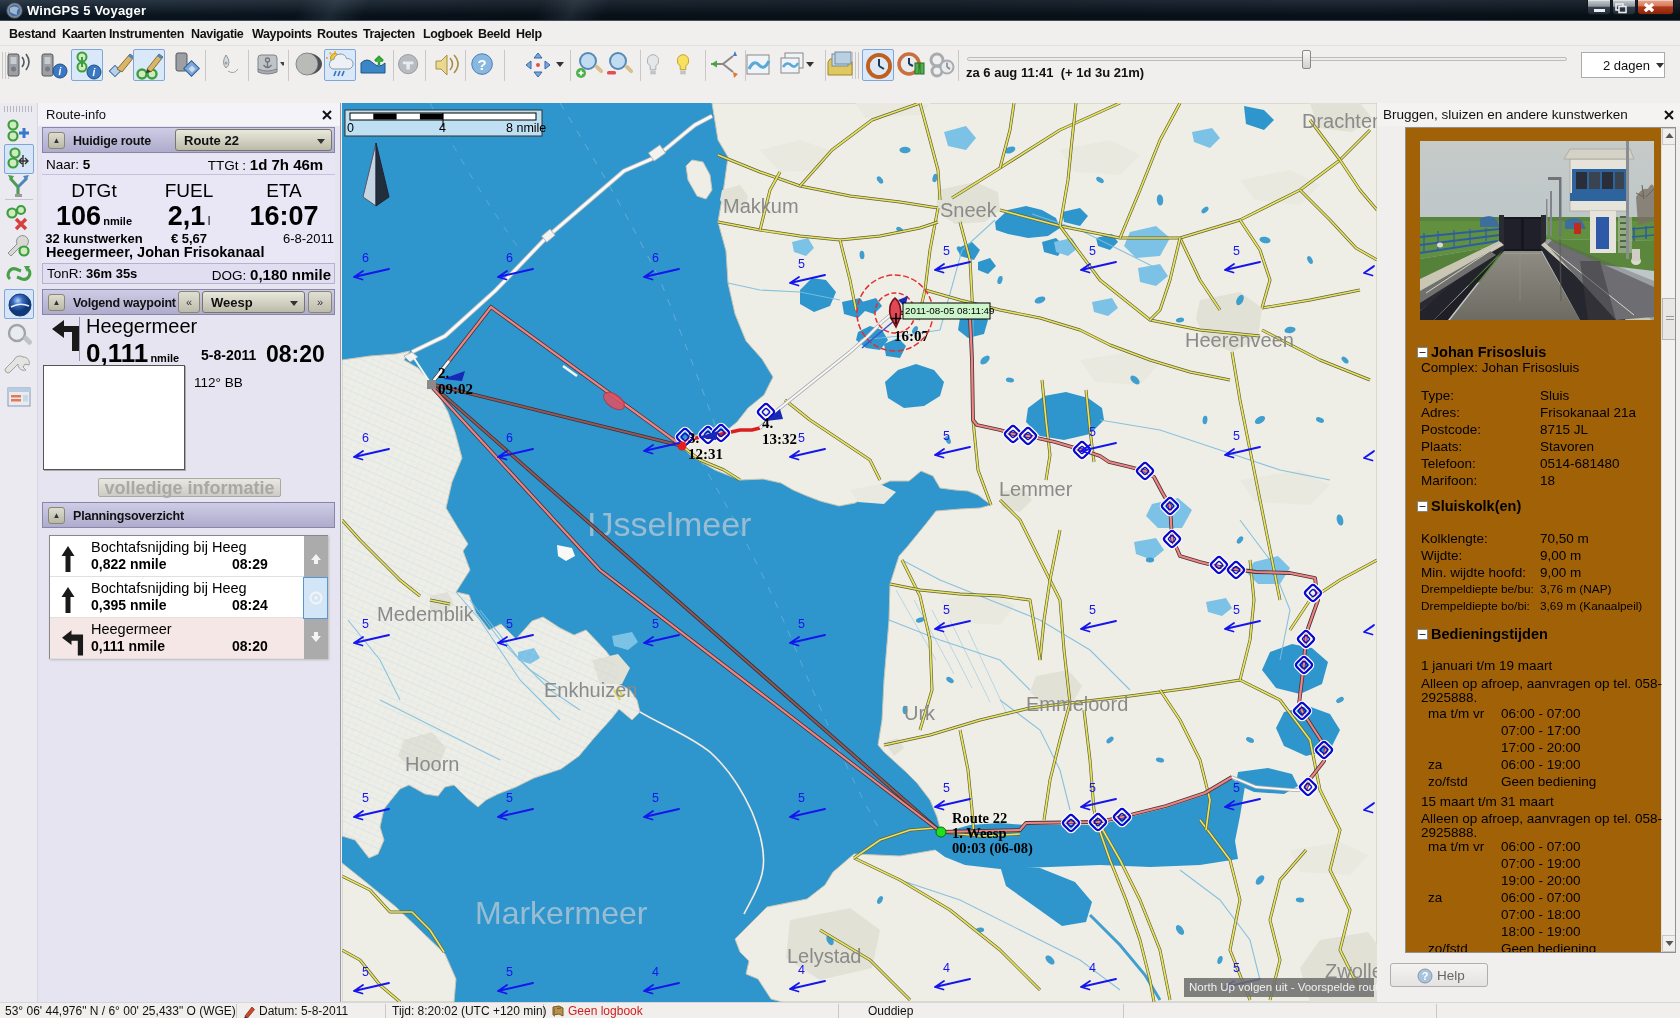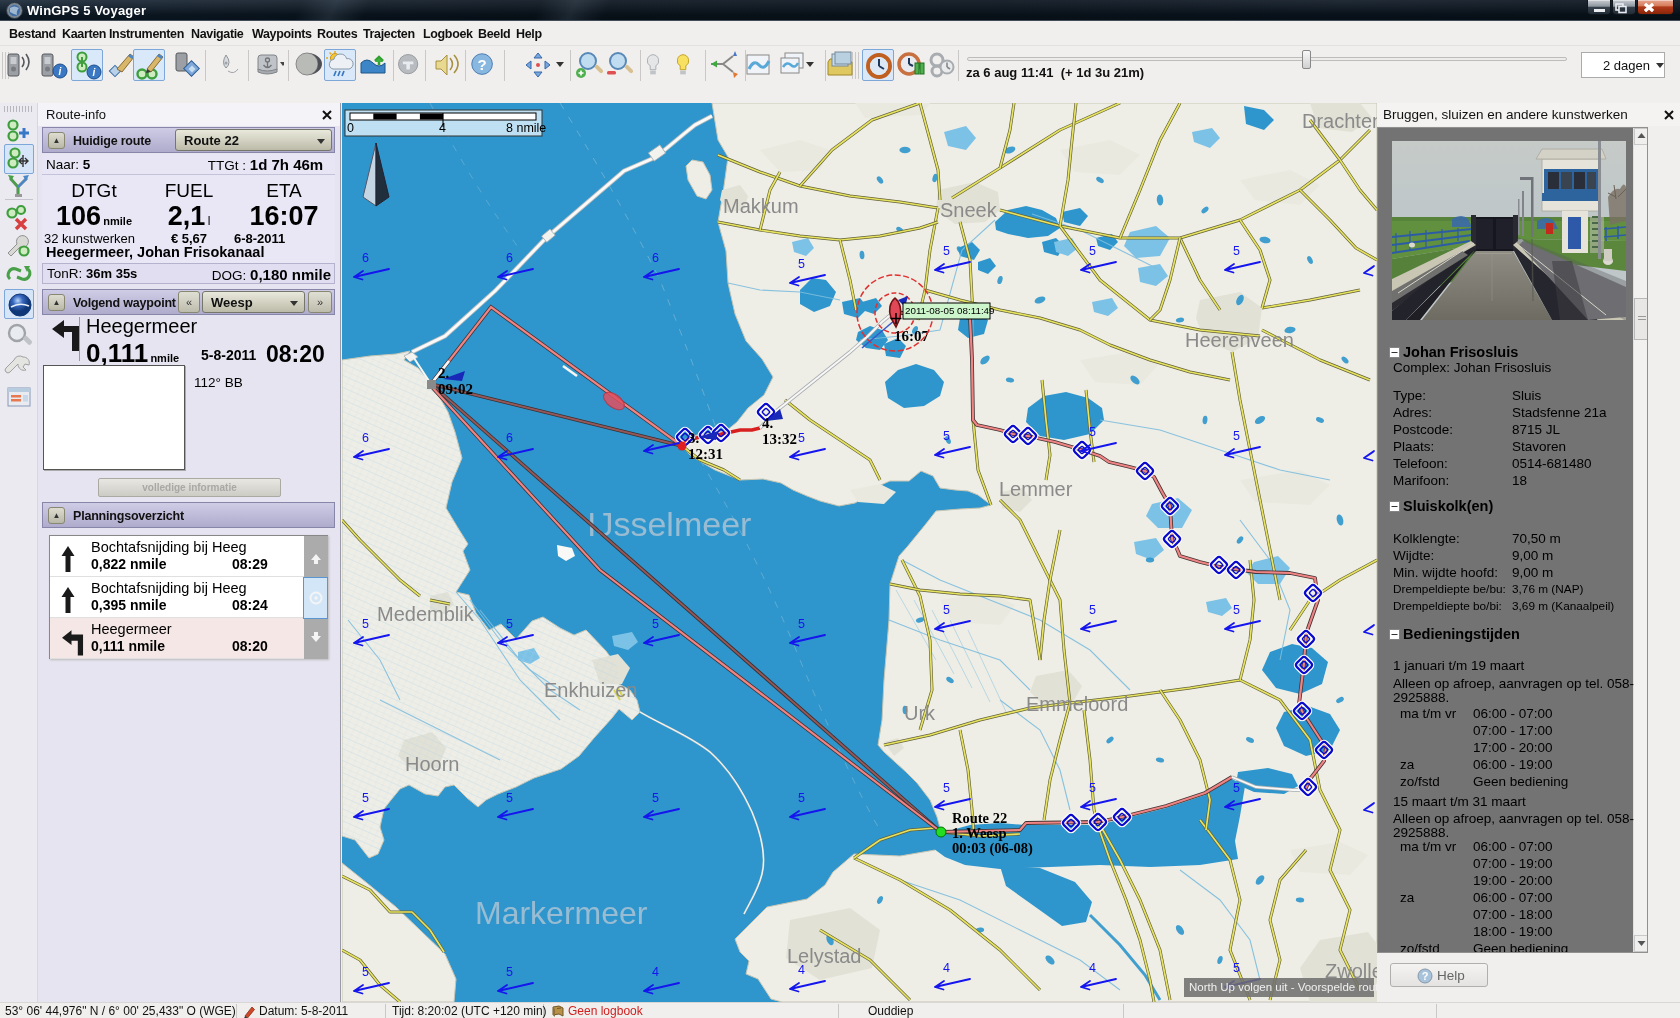--- a/index.html
+++ b/index.html
@@ -319,23 +319,23 @@
       <div class="abs" style="left:4px;top:51px;width:293px;height:21px;background:#E8E6F4;border-bottom:1px solid #C4C2D8"></div>
       <div class="abs" style="left:8px;top:54px;font-size:13.5px">Naar: <b>5</b></div>
       <div class="abs" style="left:160px;top:53px;width:135px;font-size:13.5px;text-align:center">TTGt : <b style="font-size:15px">1d 7h 46m</b></div>
       <div class="abs" style="left:4px;top:72px;width:293px;height:99px;background:#E9E7F5"></div>
       <div class="abs" style="left:6px;top:77px;width:100px;text-align:center;font-size:19px">DTGt</div>
       <div class="abs" style="left:106px;top:77px;width:90px;text-align:center;font-size:19px">FUEL</div>
       <div class="abs" style="left:196px;top:77px;width:100px;text-align:center;font-size:19px">ETA</div>
       <div class="abs" style="left:6px;top:98px;width:100px;text-align:center;font-size:27px;font-weight:bold">106<span style="font-size:11px;font-weight:bold"> nmile</span></div>
       <div class="abs" style="left:106px;top:98px;width:90px;text-align:center;font-size:27px;font-weight:bold">2,1<span style="font-size:12px;font-weight:normal"> l</span></div>
       <div class="abs" style="left:196px;top:98px;width:100px;text-align:center;font-size:27px;font-weight:bold">16:07</div>
-      <div class="abs" style="left:6px;top:128px;width:100px;text-align:left;font-size:13px;font-weight:normal">32 kunstwerken</div>
+      <div class="abs" style="left:6px;top:128px;width:100px;text-align:center;font-size:13px;font-weight:bold">32 kunstwerken</div>
       <div class="abs" style="left:106px;top:128px;width:90px;text-align:center;font-size:13px;font-weight:bold">€ 5,67</div>
-      <div class="abs" style="left:196px;top:128px;width:100px;text-align:left;font-size:13px;font-weight:bold">6-8-2011</div>
+      <div class="abs" style="left:196px;top:128px;width:100px;text-align:right;font-size:13px;font-weight:normal">6-8-2011</div>
       <div class="abs" style="left:8px;top:141px;font-size:14.5px;font-weight:bold">Heegermeer, Johan Frisokanaal</div>
       <div class="lavrow" style="top:160px;height:21px"></div>
       <div class="abs" style="left:9px;top:163px;font-size:13.5px">TonR: <b style="font-size:13px">36m 35s</b></div>
       <div class="abs" style="left:150px;top:163px;width:143px;font-size:13.5px;text-align:right">DOG: <b style="font-size:15px">0,180 nmile</b></div>
       <div class="hdr" style="top:186px">
         <div class="cbtn">▲</div>
         <div class="htxt">Volgend waypoint</div>
       </div>
       <div class="abs" style="left:140px;top:188px;width:22px;height:22px;background:linear-gradient(180deg,#E0DFD4,#BDBCAC);border:1px solid #88876F;border-radius:3px;text-align:center;font-size:11px;line-height:21px;color:#333">«</div>
       <div class="combo" style="left:164px;top:188px;width:103px">
@@ -346,21 +346,21 @@
       <svg class="abs" style="left:12px;top:216px" width="32" height="34">
         <path d="M22 32 L22 13 L14 13 L14 19 L2 10 L14 1 L14 7 L29 7 L29 32 Z" fill="#1A1A1A"></path>
       </svg>
       <div class="abs" style="left:41px;top:214px;width:1px;height:44px;background:#9896B0"></div>
       <div class="abs" style="left:48px;top:212px;font-size:20px">Heegermeer</div>
       <div class="abs" style="left:48px;top:235px;font-size:26px;font-weight:bold">0,111<span style="font-size:11px"> nmile</span></div>
       <div class="abs" style="left:163px;top:244px;font-size:14px;font-weight:bold">5-8-2011</div>
       <div class="abs" style="left:228px;top:238px;font-size:23px;font-weight:bold">08:20</div>
       <div class="abs" style="left:5px;top:262px;width:142px;height:105px;background:#FFF;border:1px solid #555;box-shadow:1px 1px 0 #AAA"></div>
       <div class="abs" style="left:156px;top:272px;font-size:13.5px">112° BB</div>
-      <div class="abs" style="left:60px;top:375px;width:183px;height:19px;background:linear-gradient(180deg,#E8E7E2,#CCCBC4);border:1px solid #AAA9A2;border-radius:2px;text-align:center;font-size:10px;font-weight:bold;color:#AAA8A4;line-height:18px">volledige informatie</div>
+      <div class="abs" style="left:60px;top:375px;width:183px;height:19px;background:linear-gradient(180deg,#E8E7E2,#CCCBC4);border:1px solid #AAA9A2;border-radius:2px;text-align:center;font-size:18px;font-weight:bold;color:#AAA8A4;line-height:18px">volledige informatie</div>
       <div class="hdr" style="top:399px">
         <div class="cbtn">▲</div>
         <div class="htxt">Planningsoverzicht</div>
       </div>
       <div class="abs" style="left:11px;top:432px;width:279px;height:124px;background:#FFF;border:1px solid #888;box-shadow:1px 1px 2px #BBB">
         <div class="abs" style="left:0;top:0px;width:254px;height:41px;background:#FFFFFF;border-bottom:1px solid #E0E0E0">
           <svg class="abs" style="left:11px;top:6px" width="24" height="32">
             <path d="M4.5 30 L4.5 14 L0.5 14 L7 4 L13.5 14 L9.5 14 L9.5 30 Z" fill="#1A1A1A"></path>
           </svg>
           <div class="abs" style="left:41px;top:3px;font-size:14.5px">Bochtafsnijding bij Heeg</div>
@@ -905,21 +905,21 @@
         <path d="M376 143 L376 206 L389 197 Z" fill="#212F3D" stroke="#223"></path>
         <rect x="1184" y="978" width="190" height="19" fill="#707070" opacity="0.88"></rect>
         <text x="1189" y="991" font-size="11.5" fill="#F0F0F0">North Up volgen uit - Voorspelde routepositie</text>
       </svg></div>
 <div id="rightpanel">
       <div class="abs" style="left:0;top:0;width:303px;height:23px;background:#F4F3F1"></div>
       <div class="abs" style="left:6px;top:4px;font-size:13.5px;color:#111">Bruggen, sluizen en andere kunstwerken</div>
       <svg class="abs" style="left:286px;top:6px" width="12" height="12">
         <path d="M2 2 L10 10 M10 2 L2 10" stroke="#111" stroke-width="2"></path>
       </svg>
-      <div class="abs" style="left:0;top:24px;width:271px;height:826px;background:#737373;border:1px solid #909090;overflow:hidden">
+      <div class="abs" style="left:28px;top:24px;width:271px;height:826px;background:#a16207;border:1px solid #909090;overflow:hidden">
         <svg class="abs" style="left:14px;top:13px" width="234" height="179" viewBox="0 0 234 179">
 <defs>
             <linearGradient id="sky" x1="0" y1="0" x2="0" y2="1">
               <stop offset="0" stop-color="#C6CBC8"></stop>
               <stop offset="0.55" stop-color="#BCC5C9"></stop>
               <stop offset="1" stop-color="#C2C9C9"></stop>
             </linearGradient>
 <linearGradient id="wat" x1="0" y1="0" x2="0" y2="1">
               <stop offset="0" stop-color="#8F8D83"></stop>
               <stop offset="1" stop-color="#6E6C62"></stop>
@@ -995,21 +995,21 @@
         </div>
         <svg class="abs" style="left:11px;top:219px" width="11" height="11">
           <rect x="0.5" y="0.5" width="10" height="10" fill="#FFF" stroke="#848484"></rect>
           <line x1="2.5" y1="5.5" x2="8.5" y2="5.5" stroke="#333"></line>
         </svg>
         <div class="abs" style="left:25px;top:216px;font-size:14.5px;font-weight:bold">Johan Frisosluis</div>
         <div class="abs" style="left:15px;top:232px;font-size:13.5px">Complex: Johan Frisosluis</div>
         <div class="abs" style="left:15px;top:260px;font-size:13.5px">Type:</div>
         <div class="abs" style="left:134px;top:260px;font-size:13.5px">Sluis</div>
         <div class="abs" style="left:15px;top:277px;font-size:13.5px">Adres:</div>
-        <div class="abs" style="left:134px;top:277px;font-size:13.5px">Stadsfenne 21a</div>
+        <div class="abs" style="left:134px;top:277px;font-size:13.5px">Frisokanaal 21a</div>
         <div class="abs" style="left:15px;top:294px;font-size:13.5px">Postcode:</div>
         <div class="abs" style="left:134px;top:294px;font-size:13.5px">8715 JL</div>
         <div class="abs" style="left:15px;top:311px;font-size:13.5px">Plaats:</div>
         <div class="abs" style="left:134px;top:311px;font-size:13.5px">Stavoren</div>
         <div class="abs" style="left:15px;top:328px;font-size:13.5px">Telefoon:</div>
         <div class="abs" style="left:134px;top:328px;font-size:13.5px">0514-681480</div>
         <div class="abs" style="left:15px;top:345px;font-size:13.5px">Marifoon:</div>
         <div class="abs" style="left:134px;top:345px;font-size:13.5px">18</div>
         <svg class="abs" style="left:11px;top:373px" width="11" height="11">
           <rect x="0.5" y="0.5" width="10" height="10" fill="#FFF" stroke="#848484"></rect>

